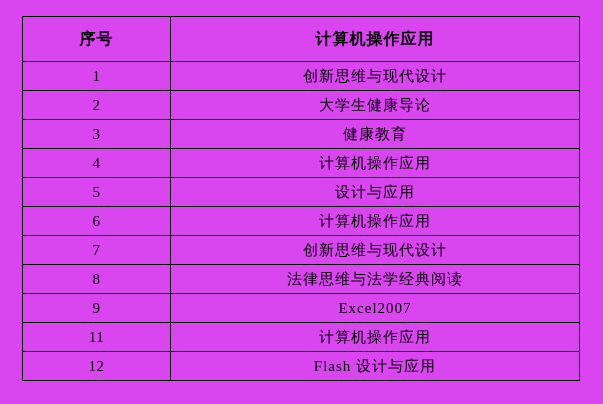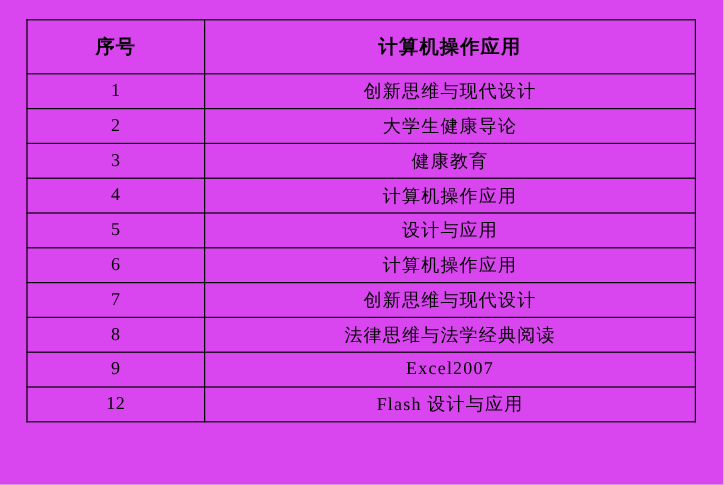--- a/index.html
+++ b/index.html
@@ -103,18 +103,22 @@
       </tr>
       <tr class="body-row">
         <td class="cell-no">8</td>
         <td class="cell-name">法律思维与法学经典阅读</td>
       </tr>
       <tr class="body-row">
         <td class="cell-no">9</td>
         <td class="cell-name">Excel2007</td>
       </tr>
       <tr class="body-row">
+        <td class="cell-no">11</td>
+        <td class="cell-name">计算机操作应用</td>
+      </tr>
+      <tr class="body-row">
         <td class="cell-no">12</td>
         <td class="cell-name">Flash 设计与应用</td>
       </tr>
     </tbody>
   </table>
 </div>
 
 </body></html>

